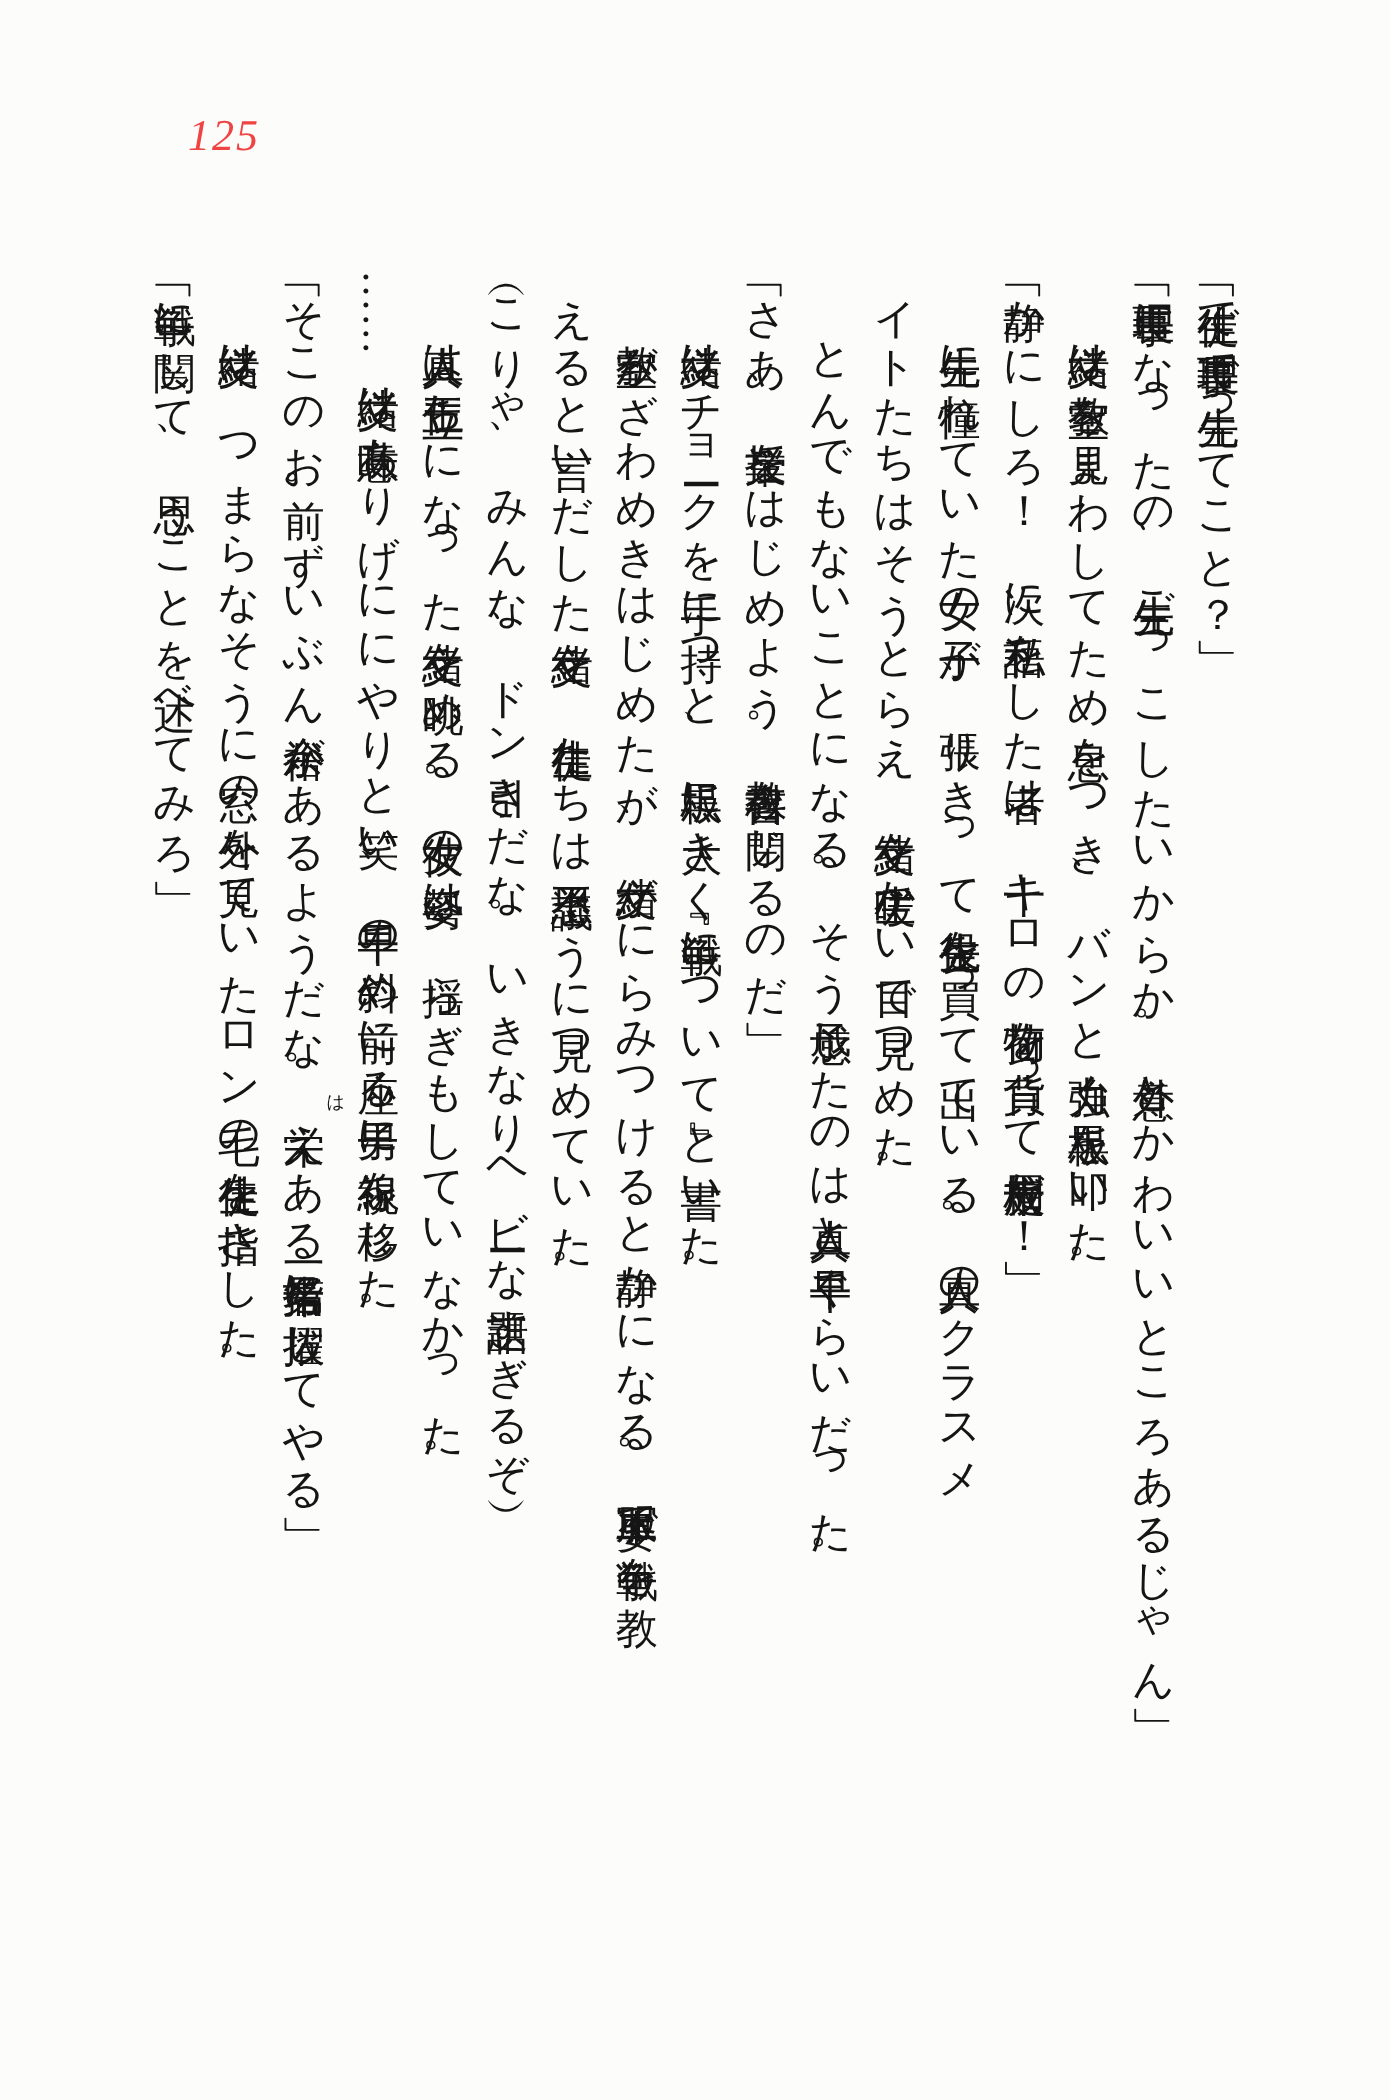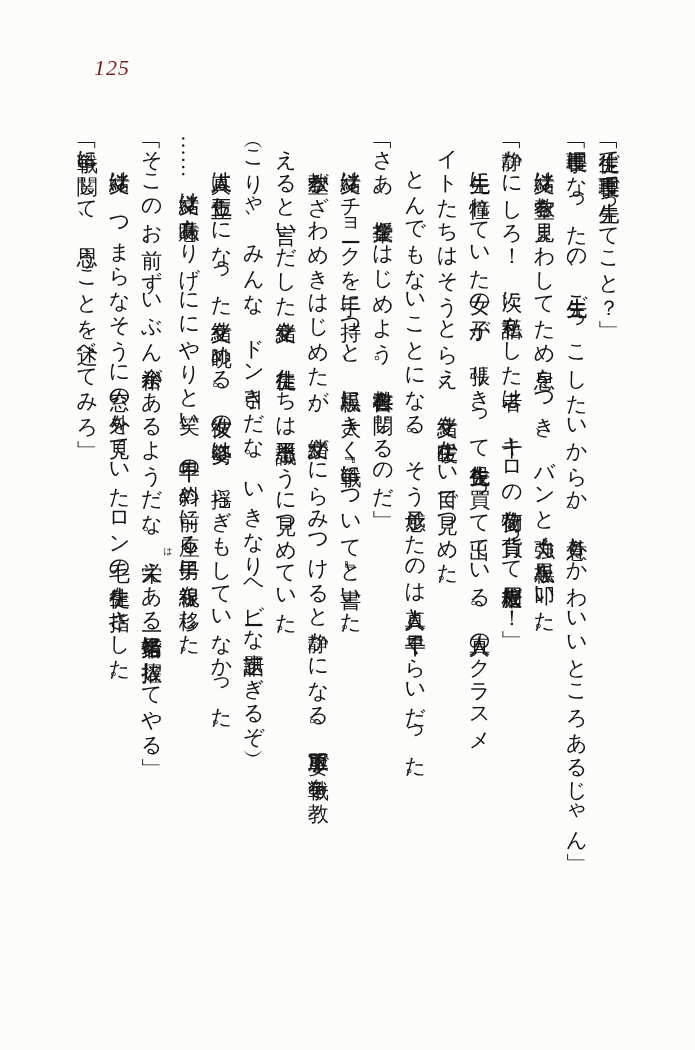--- a/index.html
+++ b/index.html
@@ -16,21 +16,21 @@
     font-family: "Liberation Serif", "DejaVu Serif", serif;
     color: #141414;
   }
   .page-number {
     position: absolute;
     left: 94px;
     top: 55px;
     font-size: 22px;
     font-style: italic;
     letter-spacing: 1px;
-    color: #7f1d1d;
+    color: #ef4444;
   }
   .text-block {
     position: absolute;
     top: 135px;
     right: 70px;
     height: 874px;
     writing-mode: vertical-rl;
     text-orientation: mixed;
     font-size: 21px;
     line-height: 32.3px;

